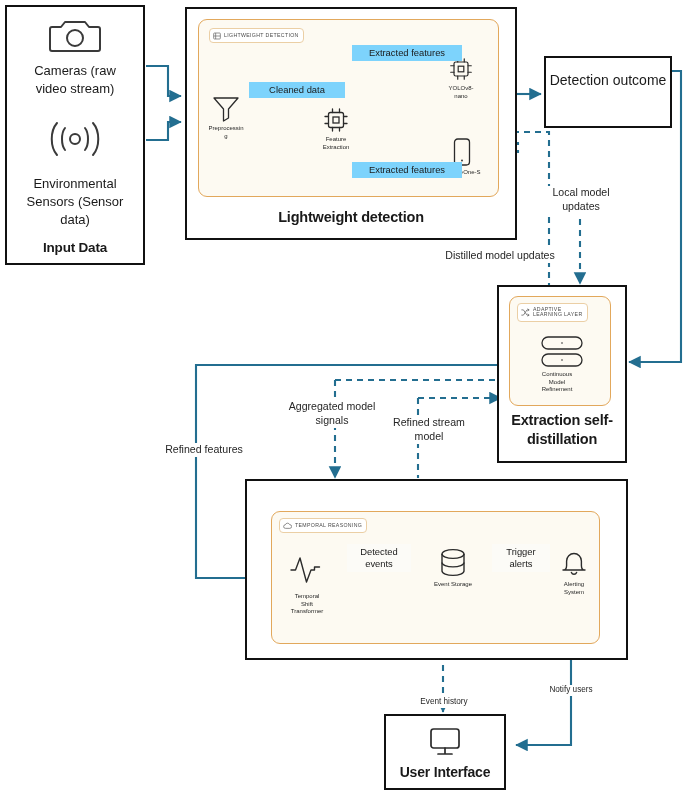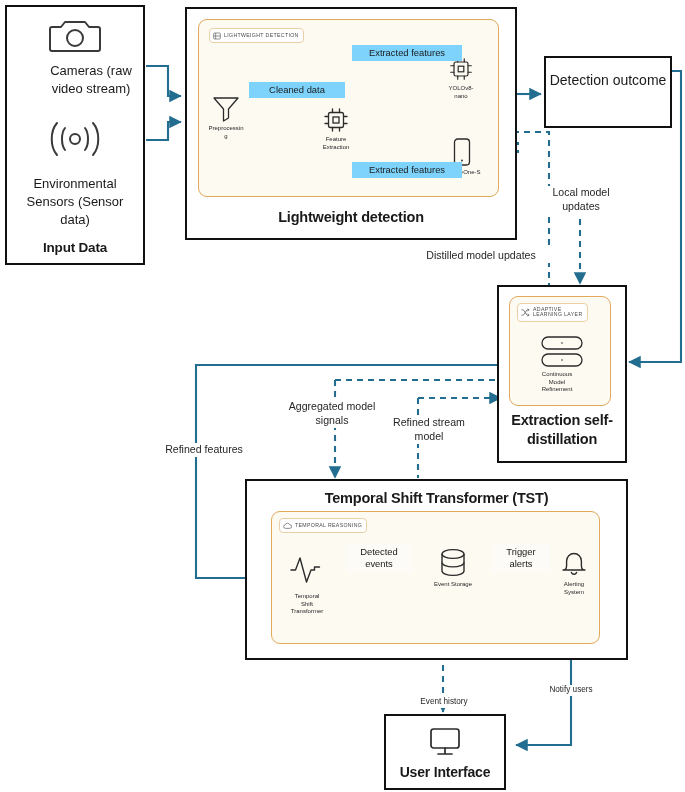--- a/index.html
+++ b/index.html
@@ -158,21 +158,21 @@
     </g>
   </svg>
 
   <div class="node" style="left:5px; top:5px; width:140px; height:260px;">
     <div class="ico" style="left:50%; top:8px; transform:translateX(-50%);">
       <svg width="52" height="40" viewBox="0 0 52 40" fill="none" stroke="#3a3a3a" stroke-width="2">
         <path d="M3 12h9l4-5h20l4 5h9a2 2 0 012 2v20a2 2 0 01-2 2H3a2 2 0 01-2-2V14a2 2 0 012-2z" stroke-linejoin="round"></path>
         <circle cx="26" cy="23" r="8"></circle>
       </svg>
     </div>
-    <div class="io-text" style="top:55px; padding:0 12px;margin-left:16px;">Cameras (raw video stream)</div>
+    <div class="io-text" style="top:55px; padding:0 12px;">Cameras (raw video stream)</div>
     <div class="ico" style="left:50%; top:112px; transform:translateX(-50%);">
       <svg width="56" height="40" viewBox="0 0 56 40" fill="none" stroke="#3a3a3a" stroke-width="2">
         <circle cx="28" cy="20" r="5"></circle>
         <path d="M18 9c-4 5-4 17 0 22M10 4c-7 8-7 24 0 32" stroke-linecap="round"></path>
         <path d="M38 9c4 5 4 17 0 22M46 4c7 8 7 24 0 32" stroke-linecap="round"></path>
       </svg>
     </div>
     <div class="io-text" style="top:168px; padding:0 10px;">Environmental Sensors (Sensor data)</div>
     <div class="ttl" style="top:233px; font-size:13.5px;">Input Data</div>
   </div>
@@ -253,21 +253,20 @@
       </svg>
     </div>
     <div class="cap" style="left:0; top:84px; width:116px; white-space:pre-line;">Continuous
 Model
 Refinement</div>
     <div class="ttl" style="top:124px; font-size:14.5px; line-height:1.32; padding:0 4px; white-space:pre-line;">Extraction self-
 distillation</div>
   </div>
 
   <div class="node" style="left:245px; top:479px; width:383px; height:181px;">
-    <div class="ttl" style="top:9px; font-size:14.5px;">Temporal Shift Transformer (TST)</div>
     <div class="inner-panel" style="left:24px; top:30px; right:26px; height:133px;"></div>
     <div class="badge" style="left:32px; top:37px;">
       <svg width="9" height="8" viewBox="0 0 13 10" fill="none" stroke="#6b6b6b" stroke-width="1.1">
         <path d="M3.6 8.4a2.6 2.6 0 01-.2-5.2A3.3 3.3 0 019.6 3a2.7 2.7 0 01.3 5.4z" stroke-linejoin="round"></path>
       </svg>
       <span>TEMPORAL REASONING</span>
     </div>
 
     <div class="ico" style="left:42px; top:72px;">
       <svg width="36" height="32" viewBox="0 0 36 32" fill="none" stroke="#2b2b2b" stroke-width="1.4" stroke-linejoin="round" stroke-linecap="round">
@@ -303,21 +302,21 @@
   <div class="node" style="left:384px; top:714px; width:122px; height:76px;">
     <div class="ico" style="left:50%; top:10px; transform:translateX(-50%);">
       <svg width="40" height="34" viewBox="0 0 40 34" fill="none" stroke="#2b2b2b" stroke-width="1.7">
         <rect x="6" y="3" width="28" height="19" rx="2.6"></rect>
         <path d="M20 22v6M13 28h14" stroke-linecap="round"></path>
       </svg>
     </div>
     <div class="ttl" style="top:48px; font-size:14px;">User Interface</div>
   </div>
 
-  <div class="edge-label" style="left:406px; top:249px; width:150px;">Distilled model updates</div>
+  <div class="edge-label" style="left:425px; top:249px; width:150px;">Distilled model updates</div>
   <div class="edge-label" style="left:533px; top:186px; width:96px; white-space:pre-line;">Local model
 updates</div>
   <div class="edge-label" style="left:272px; top:400px; width:120px; white-space:pre-line;">Aggregated model
 signals</div>
   <div class="edge-label" style="left:381px; top:416px; width:96px; white-space:pre-line;">Refined stream
 model</div>
   <div class="edge-label" style="left:152px; top:443px; width:104px;">Refined features</div>
   <div class="edge-label sm" style="left:405px; top:677px; width:78px;margin-top:20px;">Event history</div>
   <div class="edge-label sm" style="left:534px; top:685px; width:74px;">Notify users</div>
 

